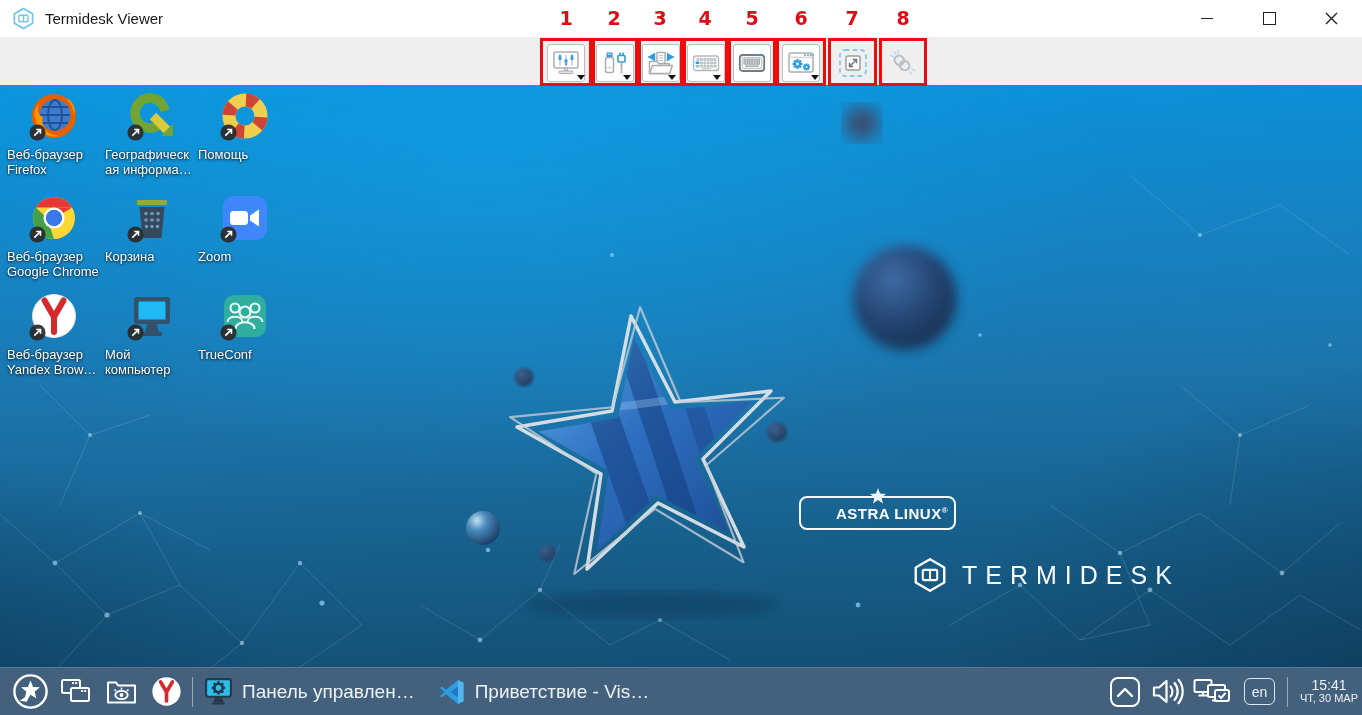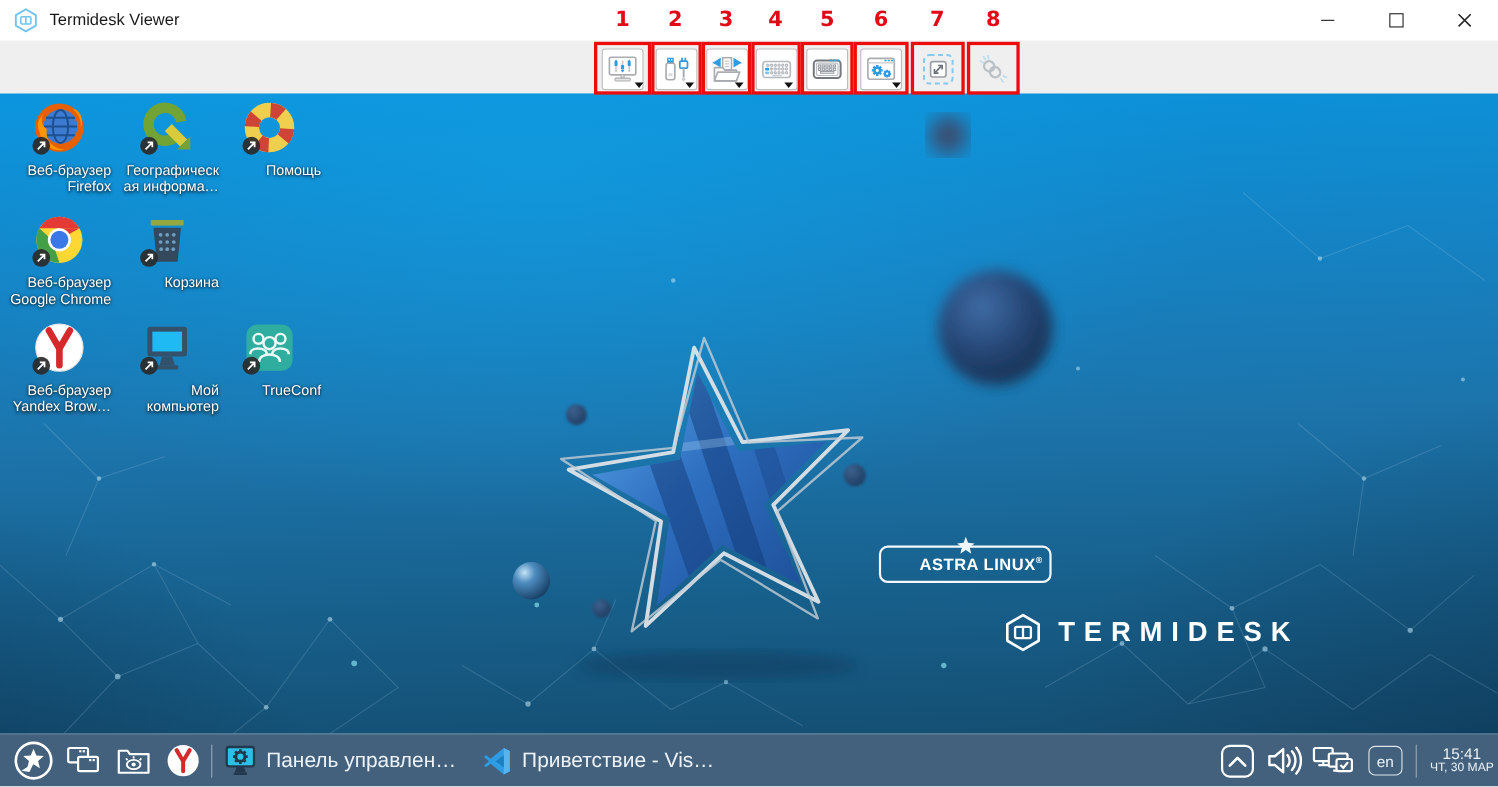--- a/index.html
+++ b/index.html
@@ -33,34 +33,34 @@
   
   .desktop{position:absolute;left:0;top:85px;width:1362px;height:582px;overflow:hidden;
     background:
       radial-gradient(ellipse 1000px 520px at 36% 12%, rgba(18,160,228,.55), rgba(18,160,228,0) 62%),
       radial-gradient(ellipse 900px 600px at 108% 108%, rgba(8,38,64,.45), rgba(8,38,64,0) 60%),
       radial-gradient(ellipse 700px 500px at -8% 112%, rgba(8,40,66,.5), rgba(8,40,66,0) 58%),
       linear-gradient(178deg,#0a94dd 0%,#1583c4 28%,#1c74ab 52%,#17608c 76%,#144d70 100%);}
   .scene{position:absolute;left:0;top:0;}
 
   
-  .dcell{position:absolute;width:94px;text-align:right;cursor:pointer;}
+  .dcell{position:absolute;width:94px;text-align:left;cursor:pointer;}
   .dicon{position:relative;width:52px;height:52px;margin:0 auto;}
   .badge{position:absolute;left:1px;bottom:1px;width:17px;height:17px;}
   .dlabel{margin-top:5px;font-size:13px;line-height:15px;color:#fff;
     text-shadow:0 1px 3px rgba(0,0,0,.75), 0 0 2px rgba(0,0,0,.5);}
 
   
   .astra-plate{position:absolute;left:799px;top:411px;width:124px;height:30px;border:2px solid #f4f8fb;
     border-radius:8px;display:flex;align-items:center;justify-content:center;color:#fff;padding-left:29px;}
   .astra-text{font-size:15px;font-weight:bold;letter-spacing:.5px;white-space:nowrap;}
   .astra-reg{font-size:8px;vertical-align:super;}
   .astra-star{position:absolute;left:50%;top:-11px;transform:translateX(-50%);}
   .tdm{position:absolute;left:912px;top:472px;display:flex;align-items:center;gap:14px;color:#fbfdfe;}
-  .tdm-text{font-size:25px;letter-spacing:8px;font-weight:700;}
+  .tdm-text{font-size:25px;letter-spacing:8px;font-weight:400;}
 
   
   .taskbar{position:absolute;left:0;top:667px;width:100%;height:48px;background:#43617d;
     border-top:1px solid #597a96;box-sizing:border-box;display:flex;align-items:center;color:#ecf2f7;}
   .tb-ico{display:flex;align-items:center;justify-content:center;cursor:pointer;flex:0 0 auto;}
   .tb-sep{width:1px;height:30px;background:rgba(255,255,255,.45);margin:0 10px;flex:0 0 auto;}
   .task{display:flex;align-items:center;gap:8px;cursor:pointer;flex:0 0 auto;}
   .task-label{font-size:19px;white-space:nowrap;}
   .spacer{flex:1 1 auto;}
   .chev-btn{width:30px;height:30px;border:2px solid #fff;border-radius:8px;box-sizing:border-box;
@@ -504,20 +504,39 @@
               <path d="M5,11 L10.5,5.5 M6.8,5.2 L10.8,5.2 L10.8,9.2" fill="none" stroke="#fff" stroke-width="1.5"></path>
             </svg>
         </span>
       </div>
       <div class="dlabel">
           <div>Корзина</div>
           <div></div>
         </div>
     </div>
 
+    <div class="dcell" style="left:198px;top:107px">
+      <div class="dicon">
+        <svg width="52" height="52" viewBox="0 0 52 52">
+          <rect x="4" y="4" width="44" height="44" rx="11" fill="#4087fc"></rect>
+          <rect x="11" y="19" width="18" height="14" rx="3.5" fill="#fff"></rect>
+          <path d="M31,23.5 L40,17.5 V34.5 L31,28.5 Z" fill="#fff"></path>
+        </svg>
+        <span class="badge">
+          <svg width="17" height="17" viewBox="0 0 16 16">
+              <circle cx="8" cy="8" r="7.6" fill="rgba(42,42,42,.92)"></circle>
+              <path d="M5,11 L10.5,5.5 M6.8,5.2 L10.8,5.2 L10.8,9.2" fill="none" stroke="#fff" stroke-width="1.5"></path>
+            </svg>
+        </span>
+      </div>
+      <div class="dlabel">
+          <div>Zoom</div>
+          <div></div>
+        </div>
+    </div>
 
     <div class="dcell" style="left:7px;top:205px">
       <div class="dicon">
         <svg width="52" height="52" viewBox="0 0 52 52">
           <circle cx="26" cy="26" r="21.5" fill="#fff"></circle>
           <circle cx="26" cy="26" r="21.5" fill="none" stroke="#e3e3e3" stroke-width="1"></circle>
           <path d="M16.5,10.5 L26,27 M35.5,10.5 L26,27 M26,27 L26,42" fill="none" stroke="#d6292b" stroke-width="6" stroke-linecap="round"></path>
         </svg>
         <span class="badge">
           <svg width="17" height="17" viewBox="0 0 16 16">

